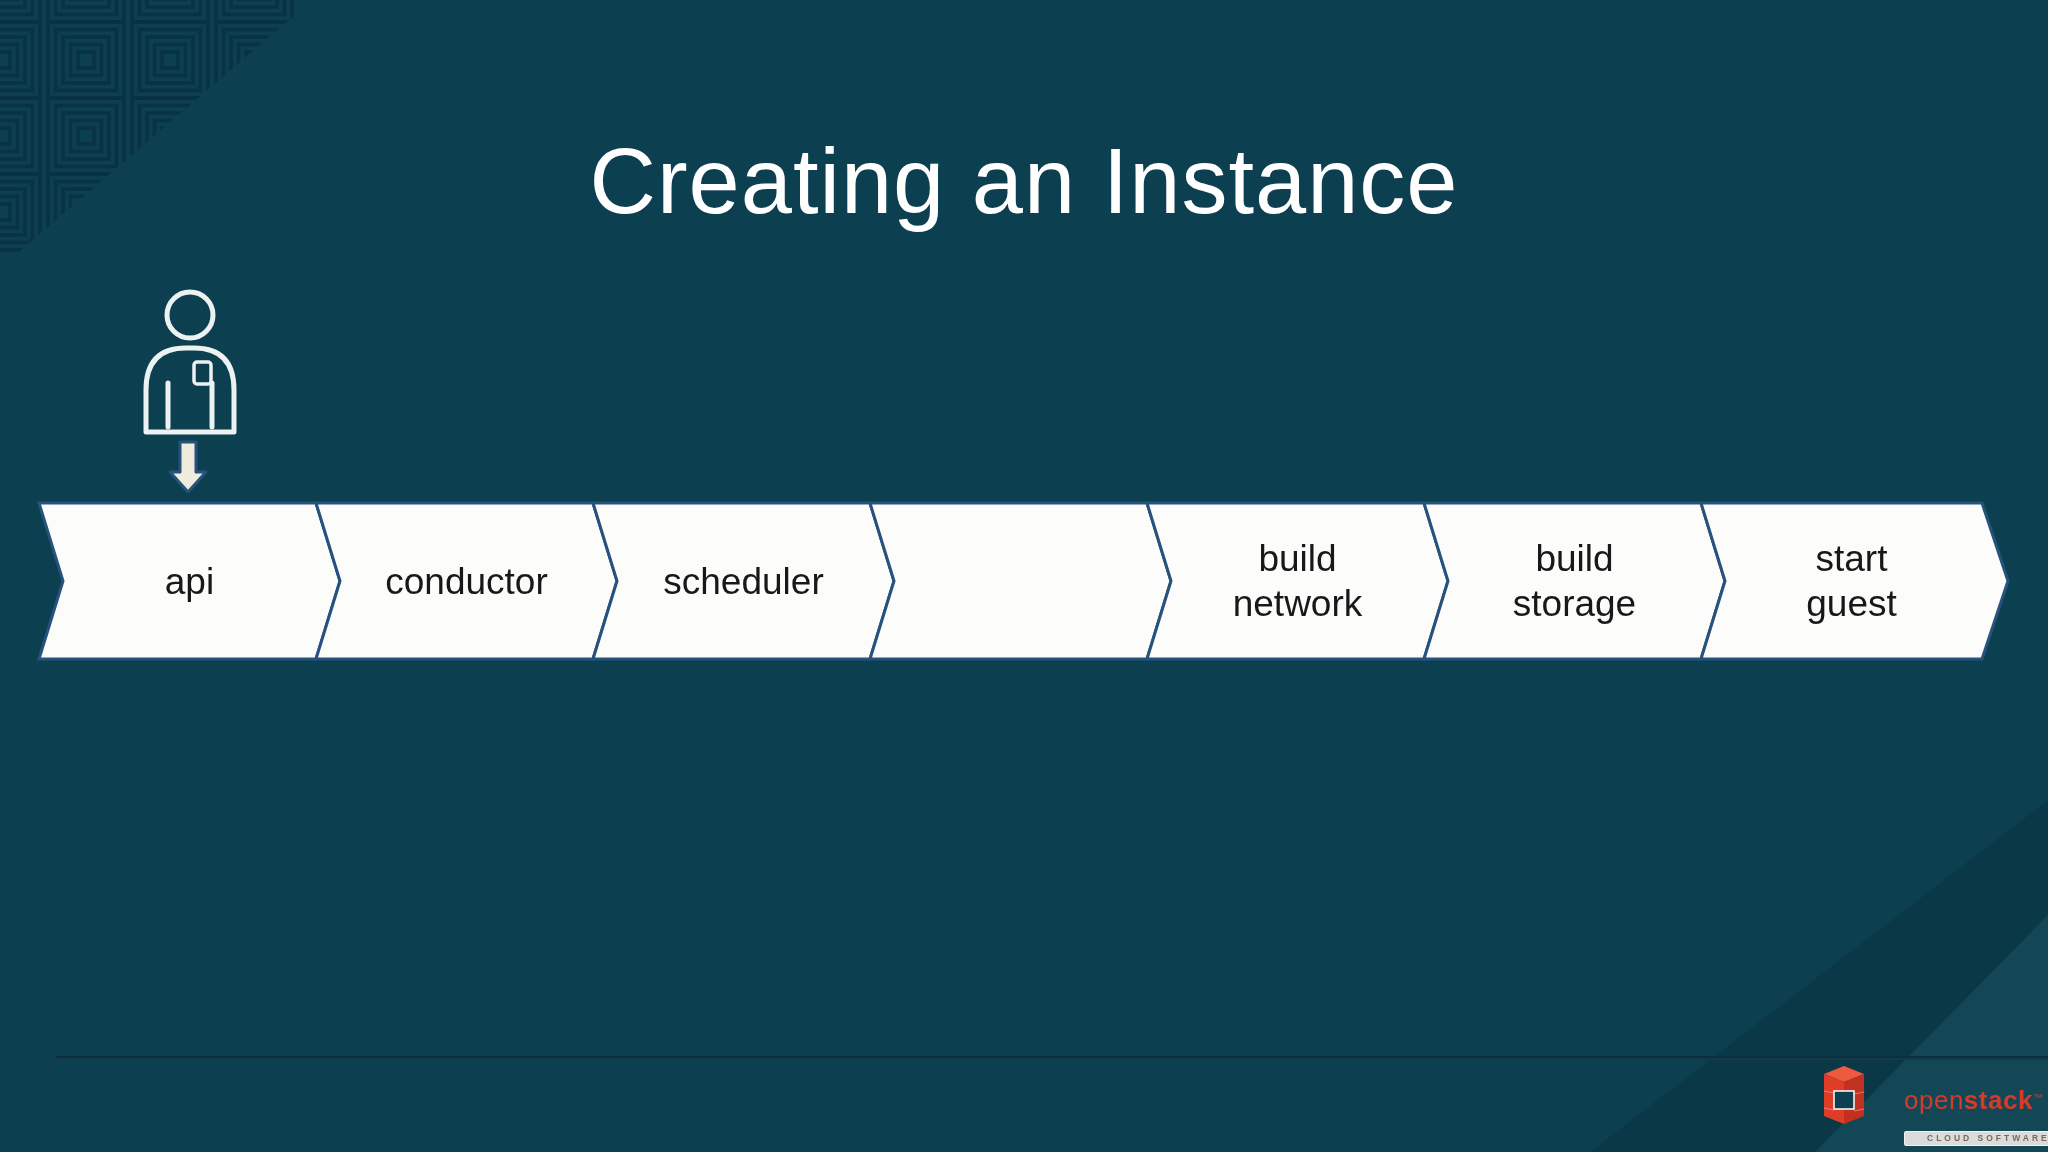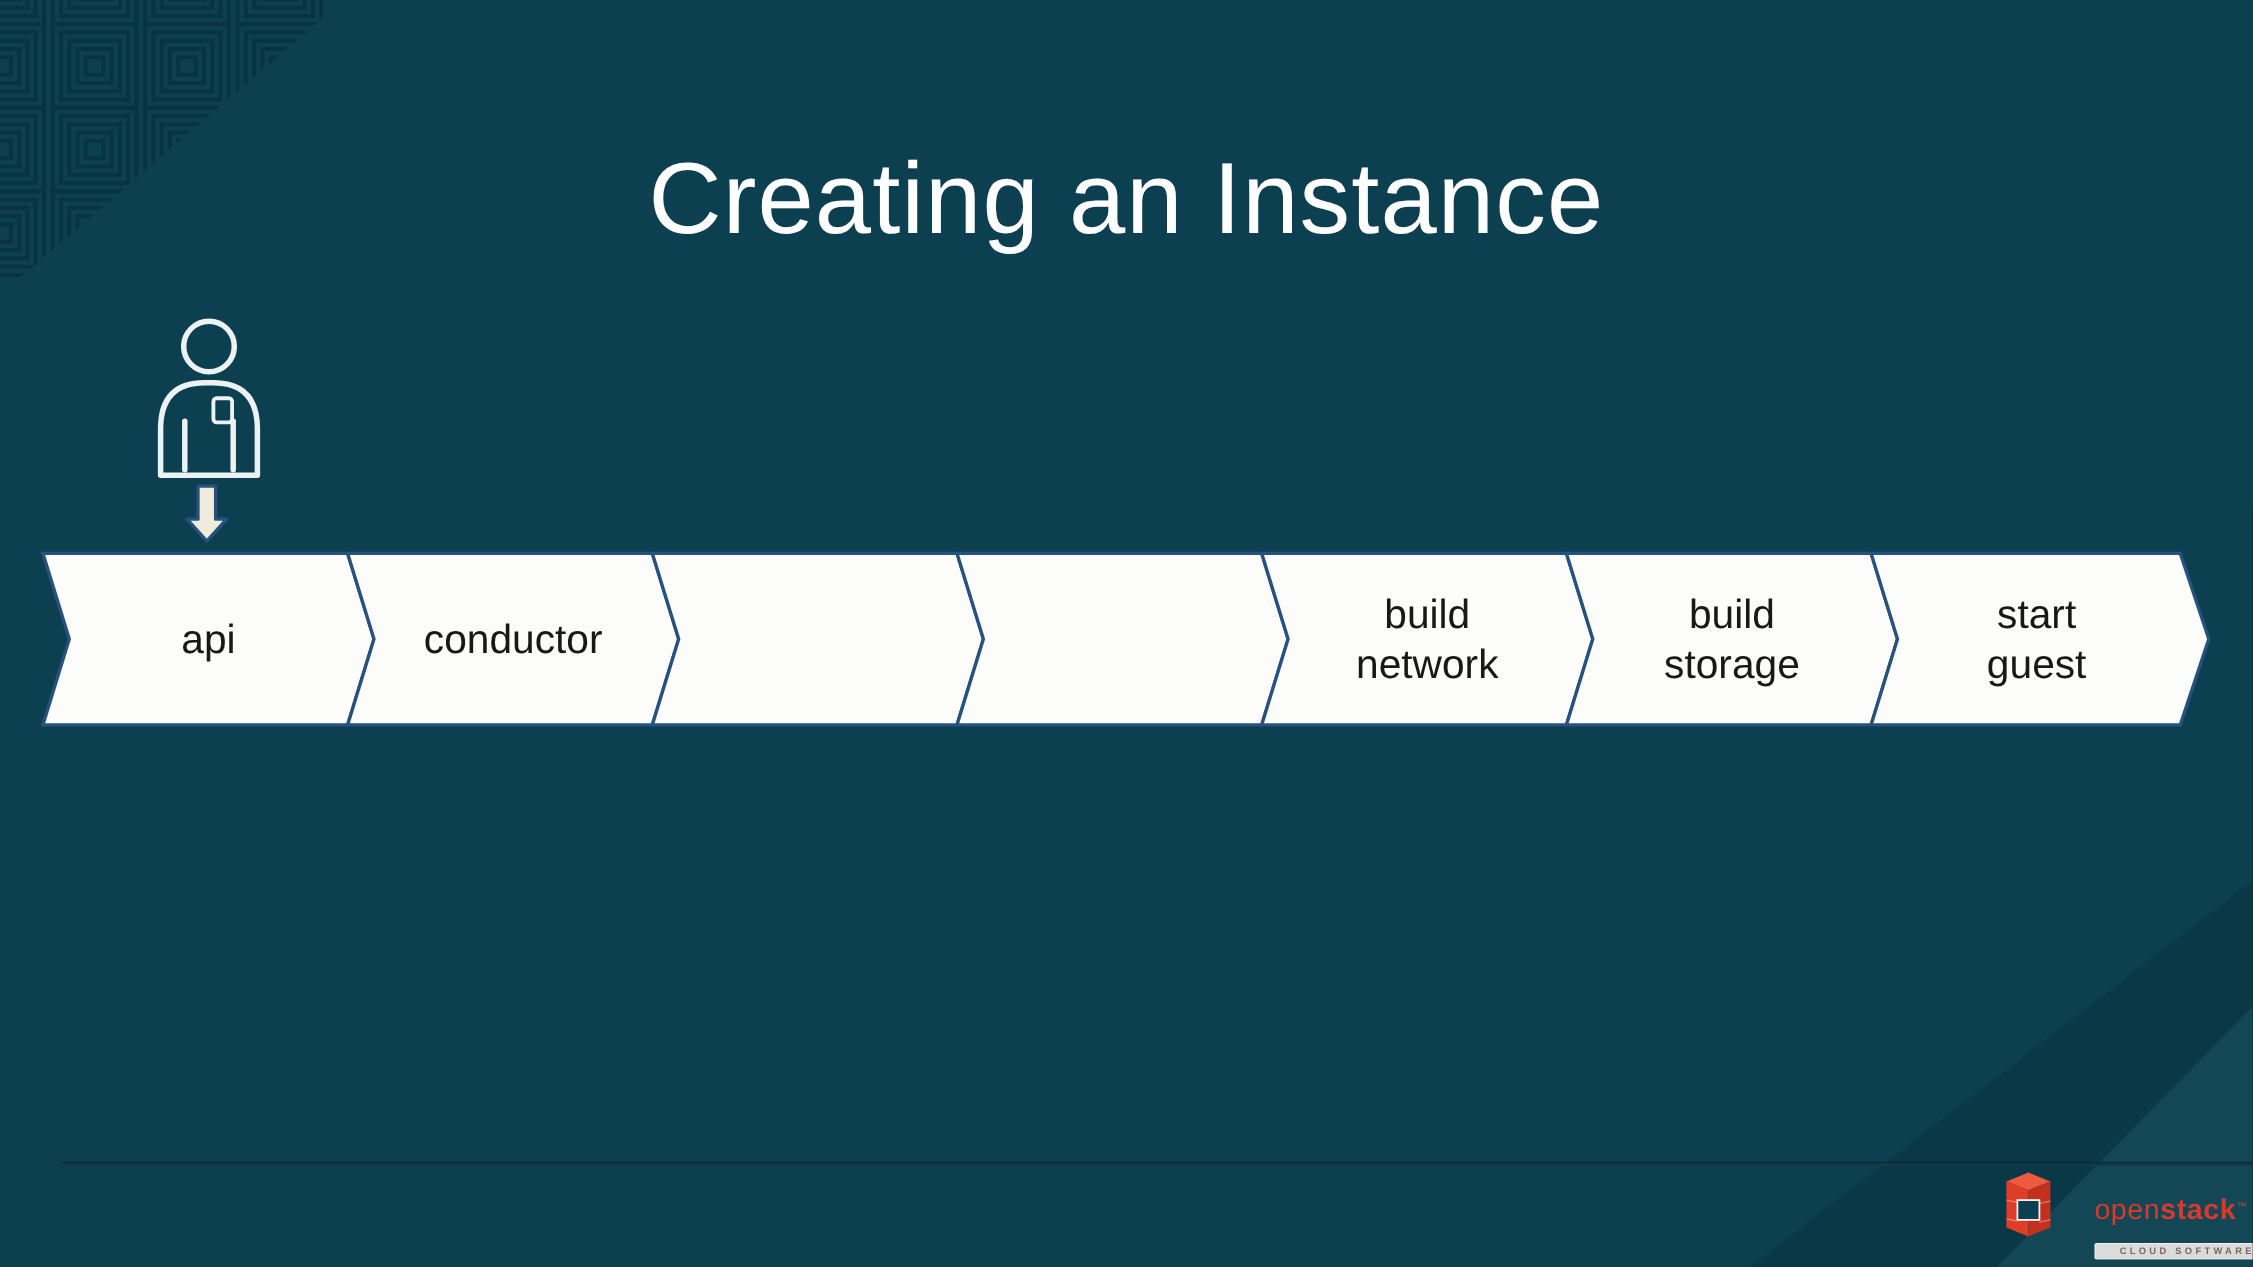--- a/index.html
+++ b/index.html
@@ -126,20 +126,21 @@
       <path d="M 593 2  L 870 2  L 894 80  L 870 158  L 593 158  L 617 80 Z"></path>
       <path d="M 870 2  L 1147 2 L 1171 80 L 1147 158 L 870 158  L 894 80 Z"></path>
       <path d="M 1147 2 L 1424 2 L 1448 80 L 1424 158 L 1147 158 L 1171 80 Z"></path>
       <path d="M 1424 2 L 1701 2 L 1725 80 L 1701 158 L 1424 158 L 1448 80 Z"></path>
       <path d="M 1701 2 L 1982 2 L 2008 80 L 1982 158 L 1701 158 L 1725 80 Z"></path>
     </g>
   </svg>
 
   <div class="step-label sl0">api</div>
   <div class="step-label sl1">conductor</div>
+  <div class="step-label sl2">scheduler</div>
   <div class="step-label sl4">build
 network</div>
   <div class="step-label sl5">build
 storage</div>
   <div class="step-label sl6">start
 guest</div>
 
   <div class="footer-divider"></div>
 
   <div class="logo">

